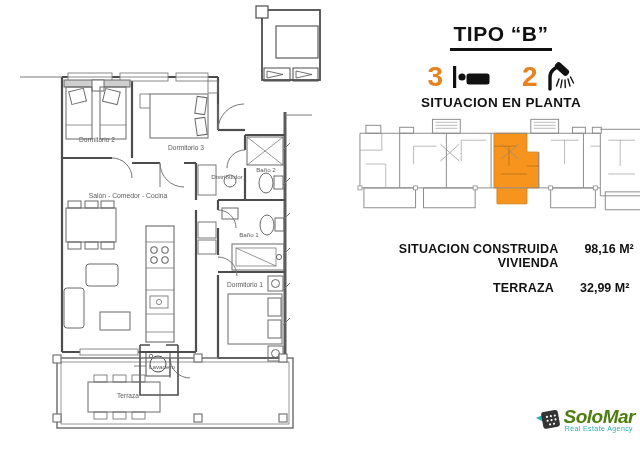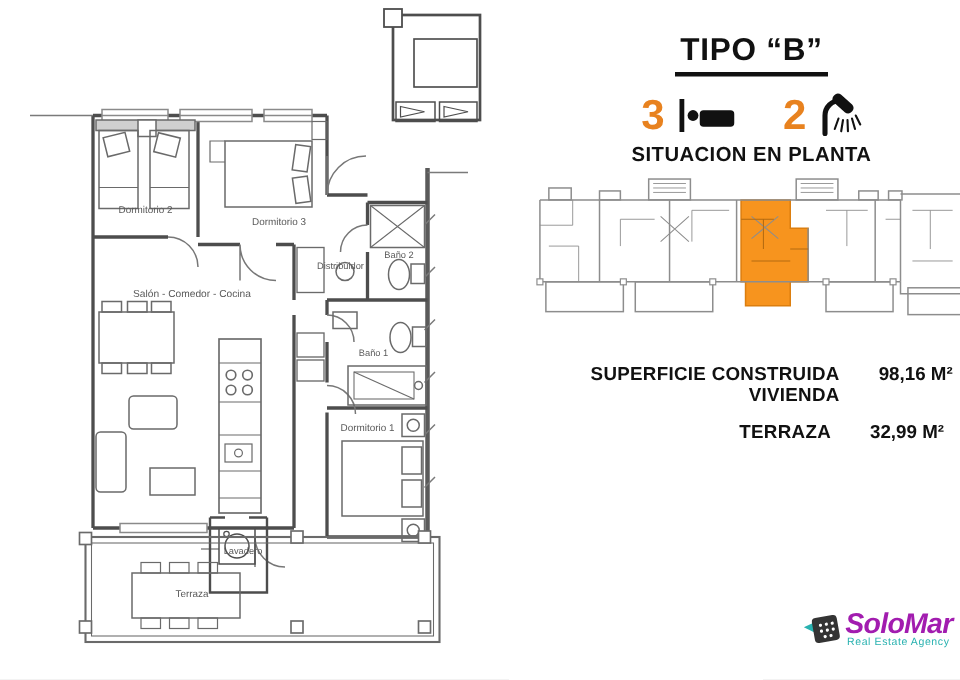--- a/index.html
+++ b/index.html
@@ -274,21 +274,21 @@
         </g>
       </g>
 
       <g stroke="#b36a10" fill="none" stroke-width="0.7">
         <path d="M143,30 H165 M158,30 V50 M150,58 H176 M176,50 H188"></path>
       </g>
     </svg>
 
     <div class="areas">
       <div class="area-row">
-        <span class="lbl">SUPERFICIE CONSTRUIDA VIVIENDA</span>
+        <span class="lbl">SITUACION CONSTRUIDA VIVIENDA</span>
         <span class="val">98,16 M²</span>
       </div>
       <div class="area-row">
         <span class="lbl">TERRAZA</span>
         <span class="val">32,99 M²</span>
       </div>
     </div>
   </div>
 
   <div class="logo">
@@ -303,19 +303,19 @@
               <circle cx="23" cy="12" r="1.2"></circle>
             <circle cx="14" cy="16.5" r="1.2"></circle>
               <circle cx="18.5" cy="16.5" r="1.2"></circle>
               <circle cx="23" cy="16.5" r="1.2"></circle>
             <circle cx="16" cy="21" r="1.2"></circle>
               <circle cx="20.5" cy="21" r="1.2"></circle>
           </g>
         </g>
       </svg>
       <div>
-        <div class="logo-name" style="color:#a21caf">SoloMar</div>
+        <div class="logo-name" style="color:#4d7c0f">SoloMar</div>
         <div class="logo-tag" style="color:#29B2B0">Real Estate Agency</div>
       </div>
     </div>
   </div>
 
 </div>
 
 </body></html>

